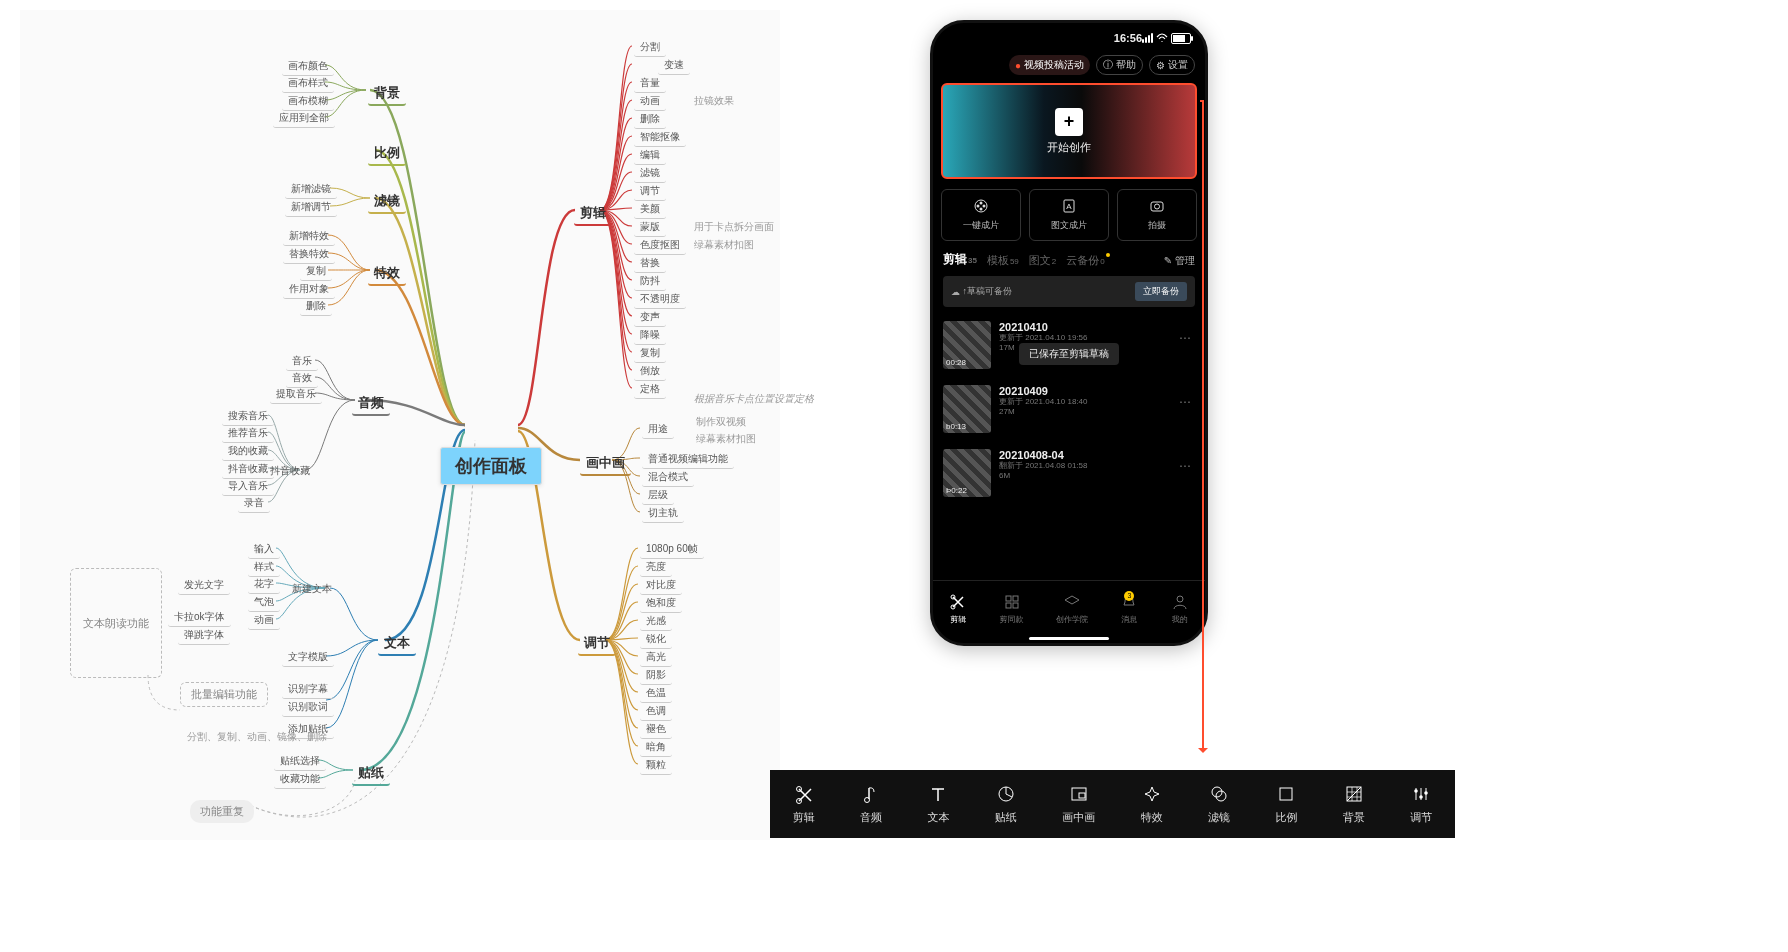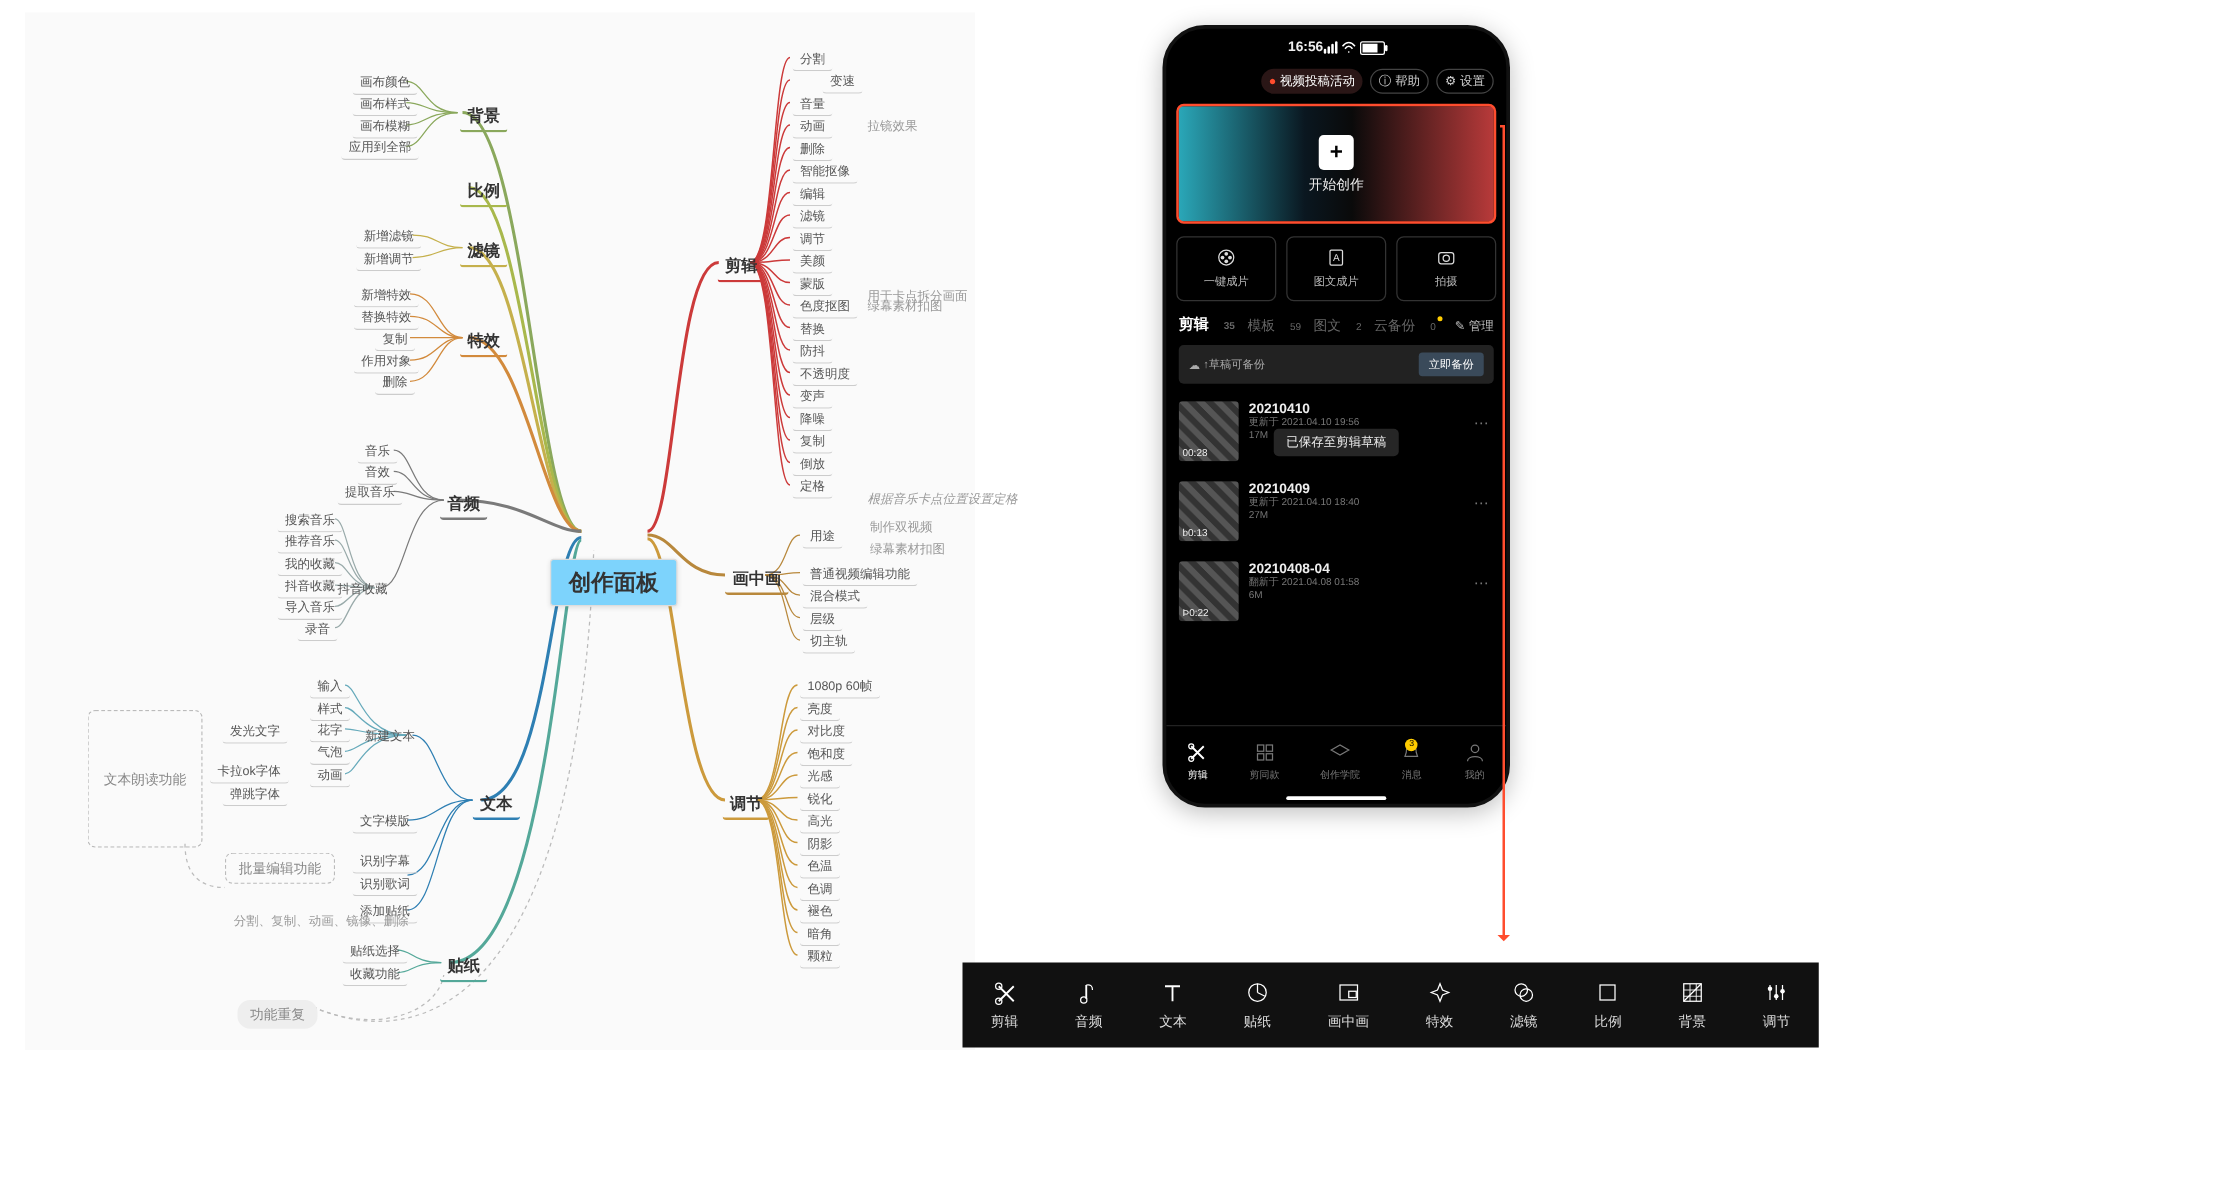--- a/index.html
+++ b/index.html
@@ -10,36 +10,36 @@
   .root{background:#7dd3fc;border:1px solid #ddd;box-shadow:0 1px 4px rgba(0,0,0,.1);font-size:18px;font-weight:600;padding:6px 14px;margin-top:35px;}
   .branch{font-size:13px;font-weight:600;border-bottom:2px solid;}
   .leaf{font-size:10px;color:#555;border-bottom:1px solid #ccc;}
   .note{font-size:10px;color:#999;}
   .callout{position:absolute;left:50px;top:558px;width:90px;height:108px;border:1px dashed #bbb;border-radius:6px;font-size:11px;color:#888;display:flex;align-items:center;justify-content:center;}
   .callout2{position:absolute;left:160px;top:672px;padding:4px 10px;border:1px dashed #bbb;border-radius:6px;font-size:11px;color:#888;}
   .callout3{position:absolute;left:170px;top:790px;padding:4px 10px;background:#eee;border-radius:10px;font-size:11px;color:#888;}
   .legend{position:absolute;left:140px;top:720px;font-size:10px;color:#999;margin-left:27px;}
 
   .phone{position:absolute;left:930px;top:20px;width:272px;height:620px;border-radius:34px;background:#000;box-shadow:0 4px 20px rgba(0,0,0,.25);border:3px solid #111;overflow:hidden;color:#eee;}
-  .statusbar{height:22px;display:flex;justify-content:center;align-items:center;padding:4px 14px 0;font-size:11px;font-weight:600;}
+  .statusbar{height:22px;display:flex;justify-content:flex-end;align-items:center;padding:4px 14px 0;font-size:11px;font-weight:600;}
   .sbicons{display:flex;gap:3px;align-items:center;}
   .sig{display:flex;gap:1px;align-items:flex-end;}.sig i{width:2px;background:#fff;border-radius:1px;}.sig i:nth-child(1){height:4px;}.sig i:nth-child(2){height:6px;}.sig i:nth-child(3){height:8px;}.sig i:nth-child(4){height:10px;}
   .batt{width:18px;height:9px;border:1px solid #fff;border-radius:2px;position:relative;}.batt::after{content:"";position:absolute;right:-3px;top:2px;width:2px;height:5px;background:#fff;border-radius:1px;}.batt i{display:block;width:12px;height:7px;background:#fff;margin:1px;}
   .topbar{display:flex;justify-content:flex-end;gap:6px;padding:6px 10px 0;font-size:10px;}
   .pill{display:flex;align-items:center;gap:3px;padding:2px 6px;border:1px solid #444;border-radius:10px;color:#ccc;}
   .actpill{background:#2a1616;border:none;color:#fff;}
   .hero{margin:8px 8px 0;height:92px;border-radius:6px;background:linear-gradient(90deg,#2aa7b8 0%,#0a1720 40%,#0a0a0a 55%,#b83a3a 100%);border:2px solid #ff4d2e;display:flex;flex-direction:column;align-items:center;justify-content:center;gap:4px;}
   .plusbox{width:28px;height:28px;background:#fff;border-radius:4px;color:#000;display:flex;align-items:center;justify-content:center;font-size:18px;font-weight:600;}
   .hero span{font-size:11px;}
   .cards{display:flex;gap:8px;padding:10px 8px 6px;}
   .card{flex:1;height:50px;border:1px solid #333;border-radius:6px;display:flex;flex-direction:column;align-items:center;justify-content:center;gap:2px;font-size:9px;color:#bbb;}
   .card .ci{width:16px;height:16px;display:flex;align-items:center;justify-content:center;margin-bottom:3px;}
   .tabs{display:flex;align-items:flex-end;gap:10px;padding:4px 10px 2px;font-size:11px;}
   .tabs .t{color:#666;}.tabs .t.on{color:#fff;font-weight:700;font-size:12px;}
-  .tabs .cnt{font-size:8px;color:#666;margin-left:12px;}
+  .tabs .cnt{font-size:8px;color:#666;margin-left:1px;}
   .tabs .dot{width:4px;height:4px;background:#ffcc00;border-radius:50%;display:inline-block;margin-left:1px;vertical-align:top;}
   .manage{margin-left:auto;font-size:10px;color:#bbb;}
   .backup{margin:6px 10px;background:#222;border-radius:4px;padding:6px 8px;display:flex;align-items:center;font-size:9px;color:#aaa;}
   .backup .btn{margin-left:auto;background:#3a4a5a;color:#fff;padding:3px 8px;border-radius:3px;font-size:9px;}
   .toast{position:absolute;left:50%;transform:translateX(-50%);top:320px;background:rgba(40,40,40,.95);padding:4px 10px;border-radius:4px;font-size:10px;}
   .drafts{padding:0 10px;}
   .draft{display:flex;gap:8px;padding:8px 0;align-items:flex-start;position:relative;}
   .thumb{width:48px;height:48px;background:#2c2c2c;border-radius:3px;background-image:linear-gradient(45deg,#555 25%,#333 25%,#333 50%,#555 50%,#555 75%,#333 75%);background-size:14px 14px;position:relative;}
   .thumb .dur{position:absolute;left:3px;bottom:2px;font-size:8px;}
   .dmeta .dtitle{font-size:11px;font-weight:600;}
@@ -239,21 +239,21 @@
         <div class="mnode leaf" style="left: 614px; top: 64px;">音量</div>
         <div class="mnode leaf" style="left: 614px; top: 82px;">动画</div>
         <div class="mnode note" style="left: 668px; top: 82px;">拉镜效果</div>
         <div class="mnode leaf" style="left: 614px; top: 100px;">删除</div>
         <div class="mnode leaf" style="left: 614px; top: 118px;">智能抠像</div>
         <div class="mnode leaf" style="left: 614px; top: 136px;">编辑</div>
         <div class="mnode leaf" style="left: 614px; top: 154px;">滤镜</div>
         <div class="mnode leaf" style="left: 614px; top: 172px;">调节</div>
         <div class="mnode leaf" style="left: 614px; top: 190px;">美颜</div>
         <div class="mnode leaf" style="left: 614px; top: 208px;">蒙版</div>
-        <div class="mnode note" style="left: 668px; top: 218px;">用于卡点拆分画面</div>
+        <div class="mnode note" style="left: 668px; top: 208px;">用于卡点拆分画面</div>
         <div class="mnode leaf" style="left: 614px; top: 226px;">色度抠图</div>
         <div class="mnode note" style="left: 668px; top: 226px;">绿幕素材扣图</div>
         <div class="mnode leaf" style="left: 614px; top: 244px;">替换</div>
         <div class="mnode leaf" style="left: 614px; top: 262px;">防抖</div>
         <div class="mnode leaf" style="left: 614px; top: 280px;">不透明度</div>
         <div class="mnode leaf" style="left: 614px; top: 298px;">变声</div>
         <div class="mnode leaf" style="left: 614px; top: 316px;">降噪</div>
         <div class="mnode leaf" style="left: 614px; top: 334px;">复制</div>
         <div class="mnode leaf" style="left: 614px; top: 352px;">倒放</div>
         <div class="mnode leaf" style="left: 614px; top: 370px;">定格</div>

